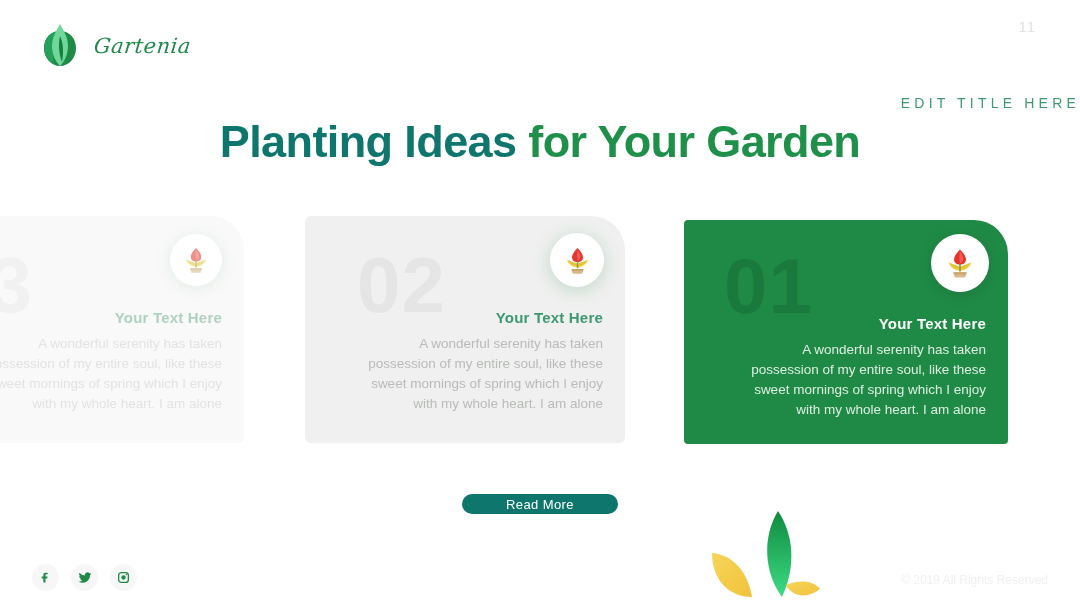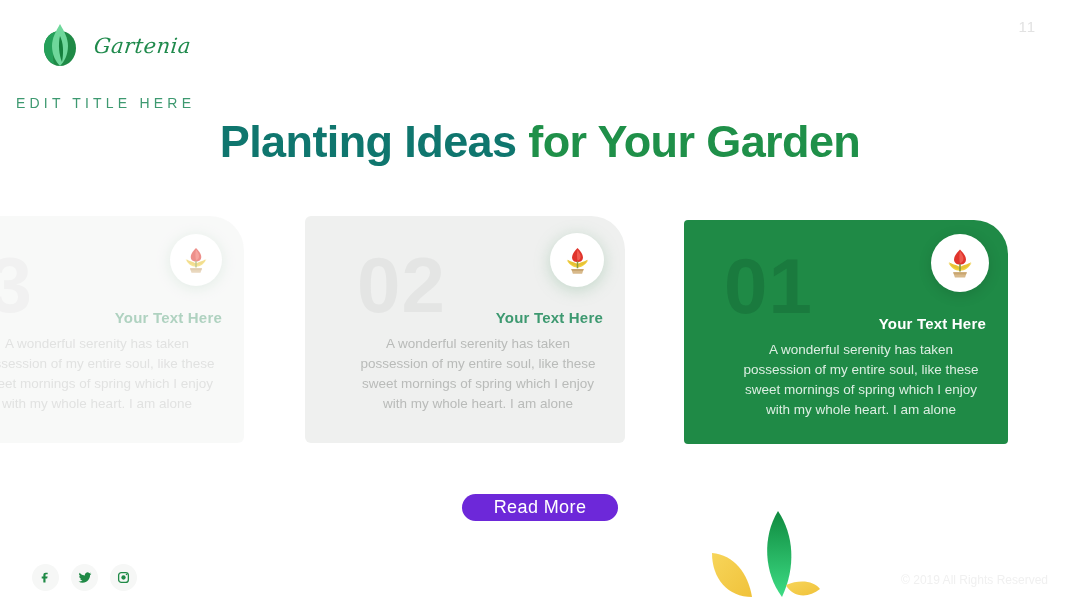--- a/index.html
+++ b/index.html
@@ -49,21 +49,21 @@
     color: #e2e2e2;
     letter-spacing: 1px;
   }
 
   
   .eyebrow {
     position: absolute;
     left: 16px;
     right: 0;
     top: 95px;
-    text-align: left;
+    text-align: right;
     font-size: 14px;
     letter-spacing: 4.2px;
     color: #3d9970;
     font-weight: 500;
   }
   .headline {
     position: absolute;
     left: 0;
     right: 0;
     top: 116px;
@@ -99,21 +99,20 @@
     font-weight: bold;
     margin: 0 0 8px 0;
     letter-spacing: 0.2px;
   }
   .card .cbody {
     font-size: 13.5px;
     line-height: 20px;
     margin: 0;
     max-width: 250px;
     margin-left: auto;
-    text-align: center;
   }
   .badge {
     position: absolute;
     border-radius: 50%;
     background: #ffffff;
     display: flex;
     align-items: center;
     justify-content: center;
   }
 
@@ -171,26 +170,26 @@
     right: 19px; top: 14px; width: 58px; height: 58px;
     box-shadow: 0 3px 14px rgba(0,0,0,0.13);
   }
 
   
   .read-more {
     position: absolute;
     left: 462px;
     top: 494px;
     width: 156px;
-    height: 27px;
+    height: 20px;
     border: none;
     border-radius: 18px;
-    background: #6d28d9;
+    background: #0f766e;
     color: #ffffff;
-    font-size: 18px;
+    font-size: 13px;
     font-family: "Liberation Sans", sans-serif;
     letter-spacing: 0.4px;
     cursor: pointer;
   }
 
   
   .socials {
     position: absolute;
     left: 32px;
     bottom: 16px;

